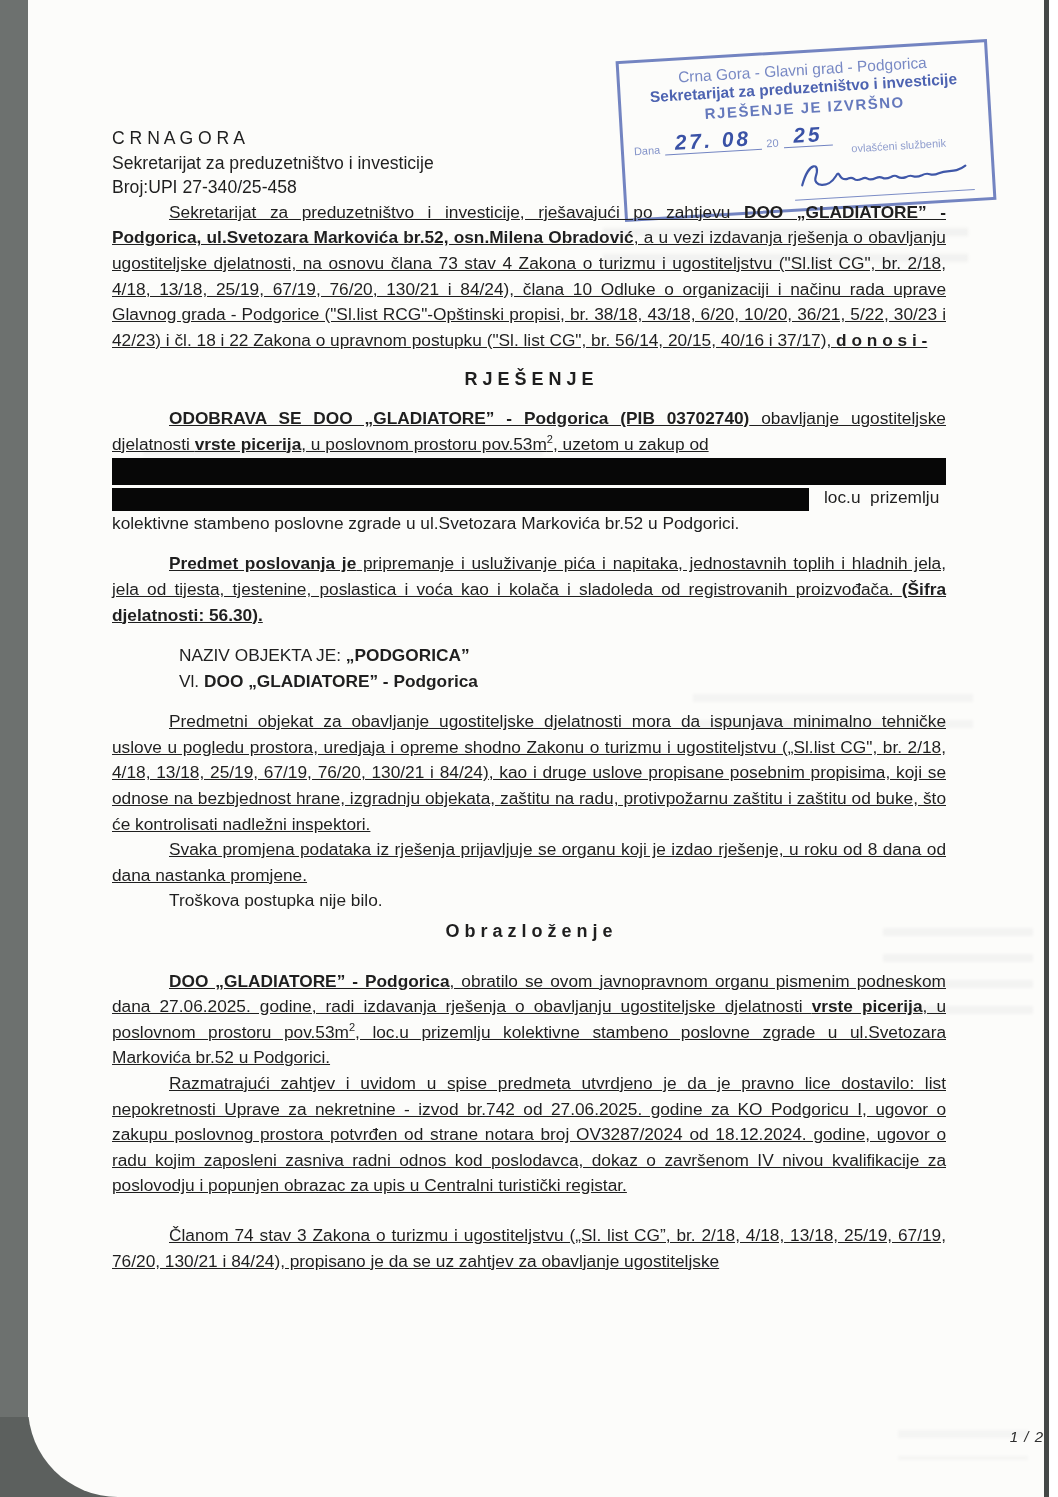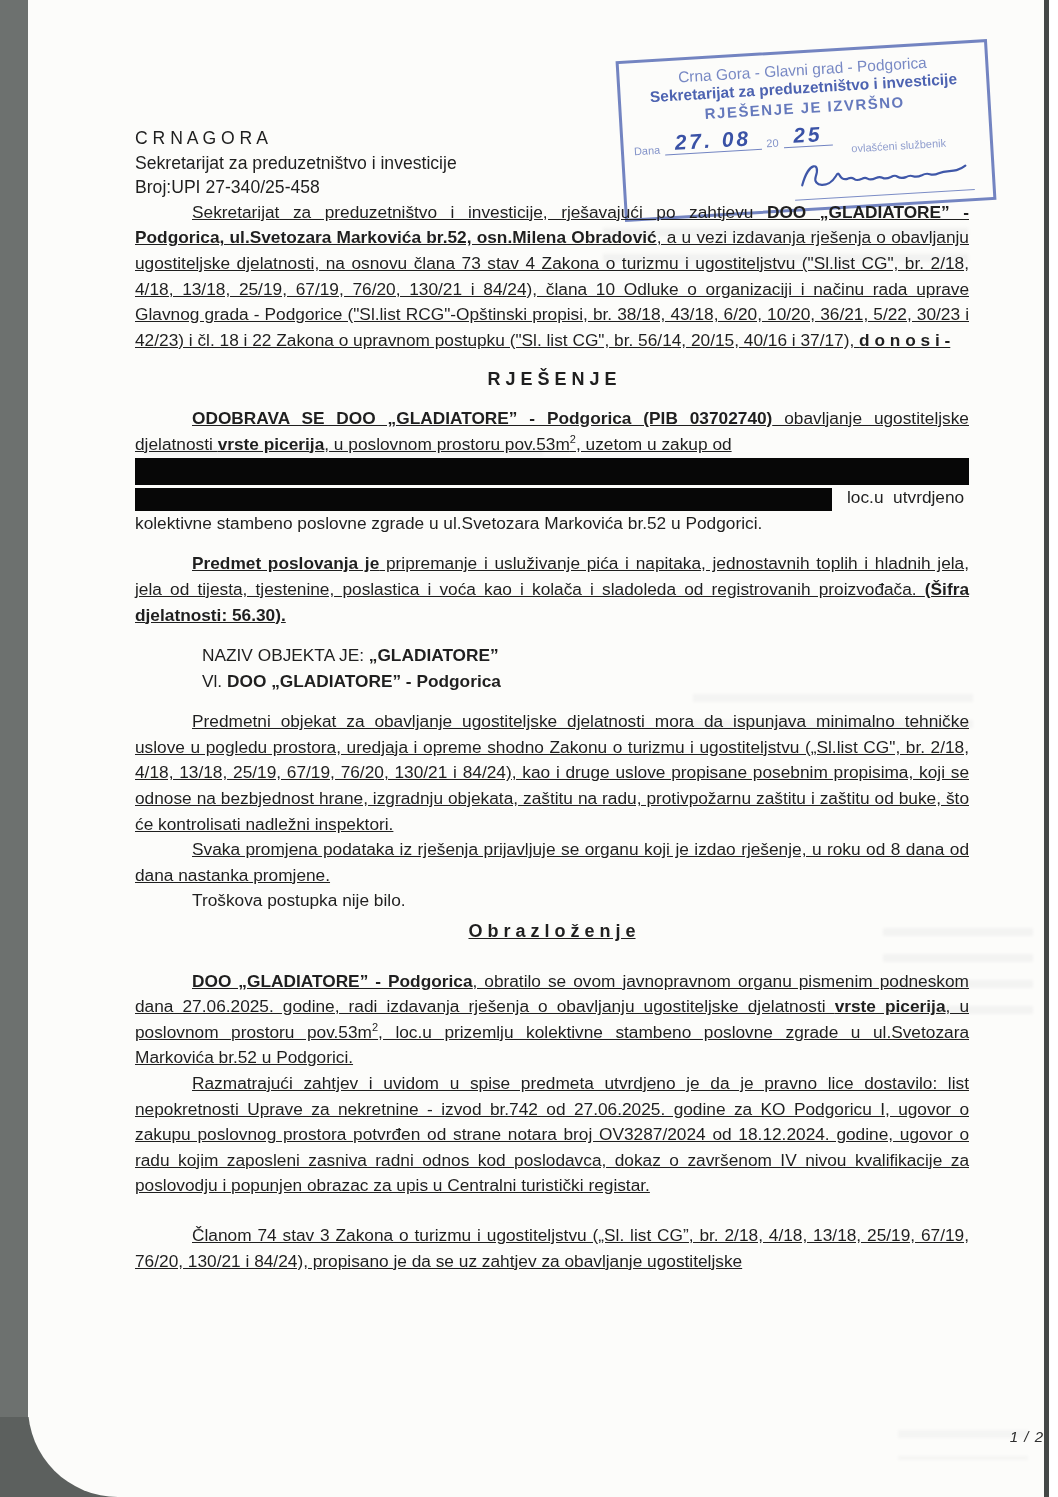--- a/index.html
+++ b/index.html
@@ -13,31 +13,31 @@
   .scan-band-left{position:absolute;left:0;top:0;width:28px;height:100%;background:#6d716f;}
   .scan-corner{position:absolute;left:0;bottom:0;width:185px;height:80px;background:#5c605e;}
   .scan-line-right{position:absolute;left:1044px;top:0;width:5px;height:100%;background:#444746;}
   .paper{
     position:absolute;left:28px;top:0;width:1016px;height:1497px;
     background:#fcfcfa;border-bottom-left-radius:90px;
   }
   .smudge{position:absolute;filter:blur(1.6px);
     background:repeating-linear-gradient(180deg, rgba(128,132,138,.17) 0 8px, transparent 8px 26px);}
   
-  .content{position:absolute;left:107px;top:0;width:834px;font-size:17.3px;line-height:25.6px;}
+  .content{position:absolute;left:84px;top:0;width:834px;font-size:17.3px;line-height:25.6px;}
   .header{margin-top:126px;line-height:24.6px;font-size:17.6px;}
   .b{font-weight:700;text-align:center;}
   sup{font-size:11px;line-height:0;}
   .para{margin:0;}
   .indent{text-indent:57px;}
   .justify{text-align:justify;text-decoration:underline;}
   .gap-top{margin-top:15px;}
   .gap-top-sm{margin-top:24px;}
   .title{text-align:center;margin-top:14px;margin-bottom:13px;font-size:18px;}
-  .heading{text-align:center;margin-top:5px;margin-bottom:6px;font-size:18px;text-decoration:underline;}
+  .heading{text-align:center;margin-top:5px;margin-bottom:6px;font-size:18px;}
   .naziv{margin-left:67px;}
   .redaction-block{margin-top:1px;}
   .redaction-row{display:flex;align-items:flex-end;}
   .bar{background:#070707;}
   .bar-full{width:872px;height:27px;}
   .bar-partial{width:697px;height:23px;}
   .after-bar{margin-left:15px;white-space:pre;}
   .page-num{position:absolute;left:0;top:1428px;width:1016px;text-align:right;
     font-style:italic;font-size:15px;color:#2e2e2e;letter-spacing:1px;}
   
@@ -102,26 +102,26 @@
     <div id="doc-body">
         <p class="para indent justify"><span>Sekretarijat za preduzetništvo i investicije, rješavajući po zahtjevu </span><span class="b">DOO „GLADIATORE” - Podgorica, ul.Svetozara Markovića br.52, osn.Milena Obradović</span><span>, a u vezi izdavanja rješenja o obavljanju ugostiteljske djelatnosti, na osnovu člana 73 stav 4 Zakona o turizmu i ugostiteljstvu ("Sl.list CG", br. 2/18, 4/18, 13/18, 25/19, 67/19, 76/20, 130/21 i 84/24), člana 10 Odluke o organizaciji i načinu  rada uprave Glavnog grada - Podgorice ("Sl.list RCG"-Opštinski propisi, br. 38/18, 43/18, 6/20, 10/20, 36/21, 5/22, 30/23 i 42/23) i čl. 18 i 22 Zakona o upravnom postupku ("Sl. list CG", br. 56/14, 20/15, 40/16 i 37/17), </span><span class="b">d o n o s i -</span></p>
         <p class="para title"><span class="b">R J E Š E N J E</span></p>
         <p class="para indent justify"><span class="b">ODOBRAVA SE DOO „GLADIATORE” - Podgorica (PIB 03702740)</span><span> obavljanje ugostiteljske djelatnosti </span><span class="b">vrste picerija</span><span>, u poslovnom prostoru pov.53m</span><sup>2</sup><span>, uzetom u zakup od</span></p>
         <div class="redaction-block">
           <div class="redaction-row">
             <div class="bar bar-full"></div>
           </div>
           <div class="redaction-row">
             <div class="bar bar-partial"></div>
-            <span class="after-bar">loc.u  utvrdjeno</span>
+            <span class="after-bar">loc.u  prizemlju</span>
           </div>
         </div>
         <p class="para "><span>kolektivne stambeno poslovne zgrade u ul.Svetozara Markovića br.52 u Podgorici.</span></p>
         <p class="para indent justify gap-top"><span class="b">Predmet poslovanja je</span><span> pripremanje i usluživanje pića i napitaka, jednostavnih toplih i hladnih jela, jela od tijesta, tjestenine, poslastica i voća kao i kolača i sladoleda od registrovanih proizvođača. </span><span class="b">(Šifra djelatnosti: 56.30).</span></p>
-        <p class="para naziv gap-top"><span>NAZIV OBJEKTA JE: </span><span class="b">„GLADIATORE”</span></p>
+        <p class="para naziv gap-top"><span>NAZIV OBJEKTA JE: </span><span class="b">„PODGORICA”</span></p>
         <p class="para naziv"><span>Vl. </span><span class="b">DOO „GLADIATORE” - Podgorica</span></p>
         <p class="para indent justify gap-top"><span>Predmetni objekat za obavljanje ugostiteljske djelatnosti mora da ispunjava  minimalno tehničke uslove u pogledu prostora, uredjaja i opreme shodno Zakonu o turizmu i ugostiteljstvu („Sl.list CG", br. 2/18, 4/18, 13/18, 25/19, 67/19, 76/20, 130/21 i 84/24), kao i druge uslove propisane posebnim propisima, koji se odnose na bezbjednost hrane, izgradnju objekata, zaštitu na radu, protivpožarnu zaštitu i zaštitu od buke, što će kontrolisati nadležni inspektori.</span></p>
         <p class="para indent justify"><span>Svaka promjena podataka iz rješenja prijavljuje se organu koji je izdao rješenje, u roku od 8 dana od dana nastanka promjene.</span></p>
         <p class="para indent"><span>Troškova postupka nije bilo.</span></p>
         <p class="para heading"><span class="b">O b r a z l o ž e n j e</span></p>
         <p class="para indent justify gap-top-sm"><span class="b">DOO „GLADIATORE” - Podgorica</span><span>, obratilo se ovom javnopravnom organu pismenim podneskom dana 27.06.2025. godine, radi izdavanja rješenja o obavljanju ugostiteljske djelatnosti </span><span class="b">vrste picerija</span><span>, u poslovnom prostoru pov.53m</span><sup>2</sup><span>, loc.u prizemlju kolektivne stambeno poslovne zgrade u ul.Svetozara Markovića br.52 u Podgorici.</span></p>
         <p class="para indent justify"><span>Razmatrajući zahtjev i uvidom u spise predmeta utvrdjeno je da je pravno lice dostavilo: list nepokretnosti Uprave za nekretnine - izvod br.742 od 27.06.2025. godine za KO Podgoricu I, ugovor o zakupu poslovnog prostora potvrđen od strane notara broj OV3287/2024 od 18.12.2024. godine, ugovor o radu kojim zaposleni zasniva radni odnos kod poslodavca, dokaz o završenom IV nivou kvalifikacije za poslovodju i popunjen obrazac za upis u Centralni turistički registar.</span></p>
         <p class="para indent justify gap-top-sm"><span>Članom 74 stav 3 Zakona o turizmu i ugostiteljstvu („Sl. list CG”, br. 2/18, 4/18, 13/18, 25/19, 67/19, 76/20, 130/21 i 84/24), propisano je da se uz zahtjev za obavljanje ugostiteljske</span></p>
       </div>
   </div>

